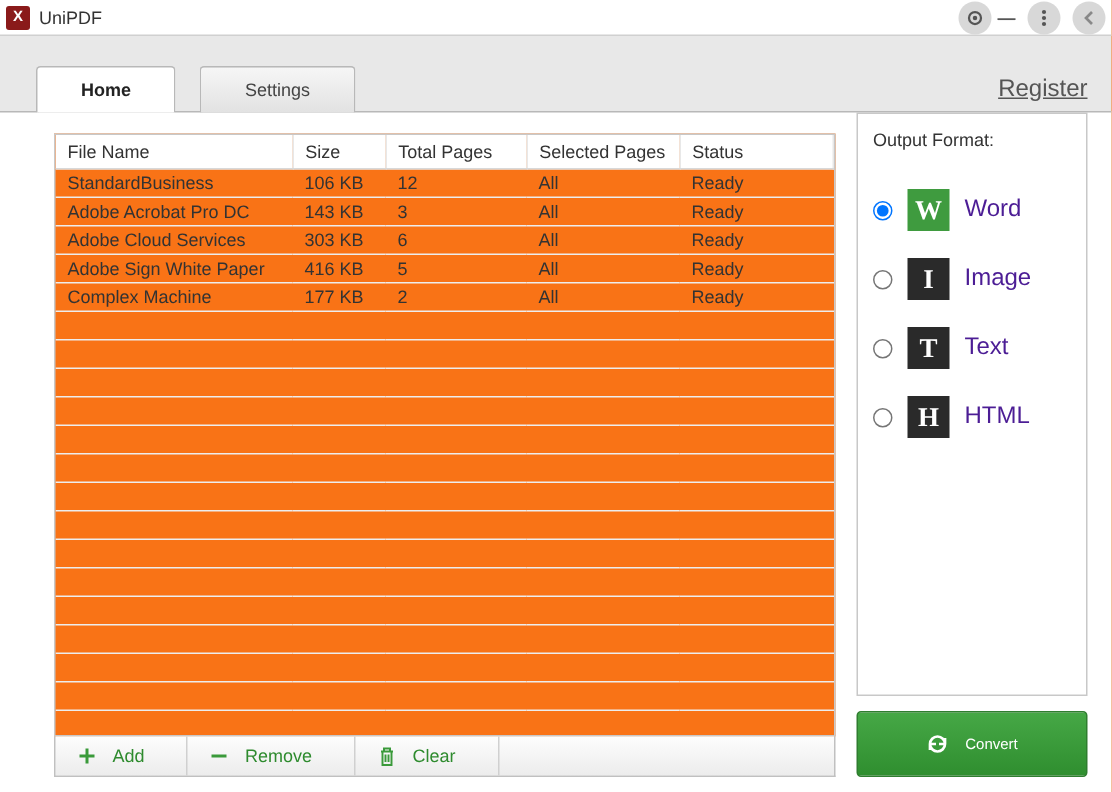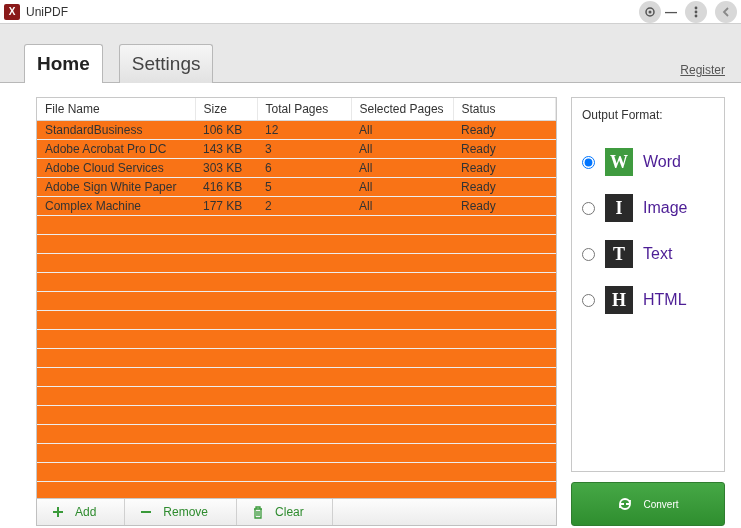--- a/index.html
+++ b/index.html
@@ -41,38 +41,38 @@
   width: 12px; height: 2px; display: flex; align-items: center;
   justify-content: center; color: #555; font-weight: bold;
   margin: 0 4px;
 }
 .header-row {
   display: flex; align-items: flex-end;
   padding: 20px 16px 0 24px;
 }
 .tabs { display: flex; }
 .tab {
-  padding: 8px 12px;
-  font-size: 19px;
+  padding: 8px 29px;
+  font-size: 12px;
   background: linear-gradient(#f6f6f6, #e2e2e2);
   border: 1px solid #b8b8b8;
   border-bottom: none;
   border-radius: 3px 3px 0 0;
   cursor: pointer;
   color: #444;
 }
 .tab.active {
   background: #fff;
   font-weight: bold;
   color: #222;
 }
 .tab + .tab { margin-left: 16px; }
 .header-row .spacer { flex: 1; }
 .register-link {
-  font-size: 12px; color: #555; text-decoration: underline;
+  font-size: 16px; color: #555; text-decoration: underline;
   cursor: pointer; padding-bottom: 6px; padding-right: 0;
 }
 .content {
   display: flex;
   gap: 14px;
   padding: 0 16px 16px 36px;
   background: #fff;
   height: 460px;
   border-top: 1px solid #b8b8b8;
   margin-top: -1px;
@@ -127,21 +127,20 @@
   padding: 6px 28px 6px 14px;
   font-size: 12px;
   color: #2e8b2e;
   cursor: pointer;
   border-right: 1px solid #d0d0d0;
 }
 .tbtn .ico { width: 14px; height: 14px; display: inline-flex; align-items: center; justify-content: center; }
 .right-pane {
   width: 154px;
   display: flex; flex-direction: column;
-  padding-top: 14px;
   gap: 10px;
 }
 .format-box {
   border: 1px solid #c8c8c8;
   flex: 1;
   padding: 10px 10px;
 }
 .format-title { font-size: 12px; color: #333; margin-bottom: 26px; }
 .format-opt {
   display: flex; align-items: center; gap: 10px;

